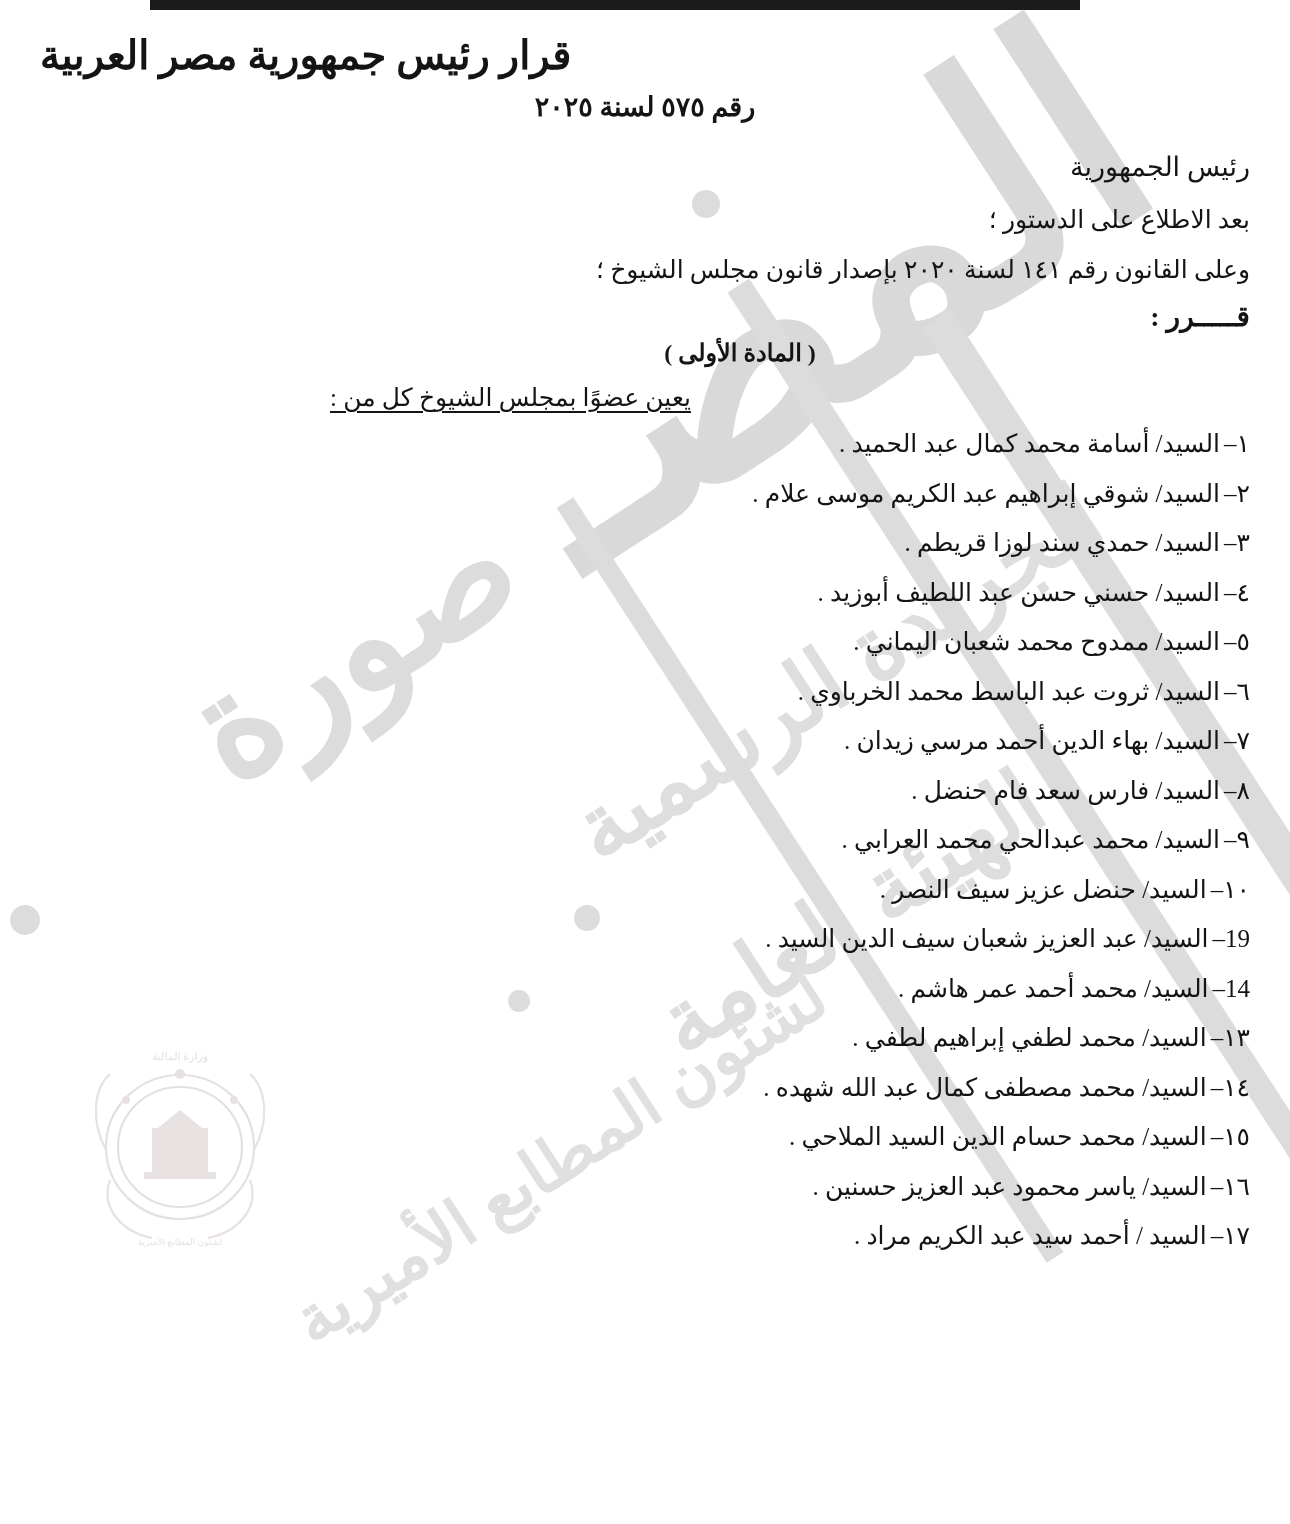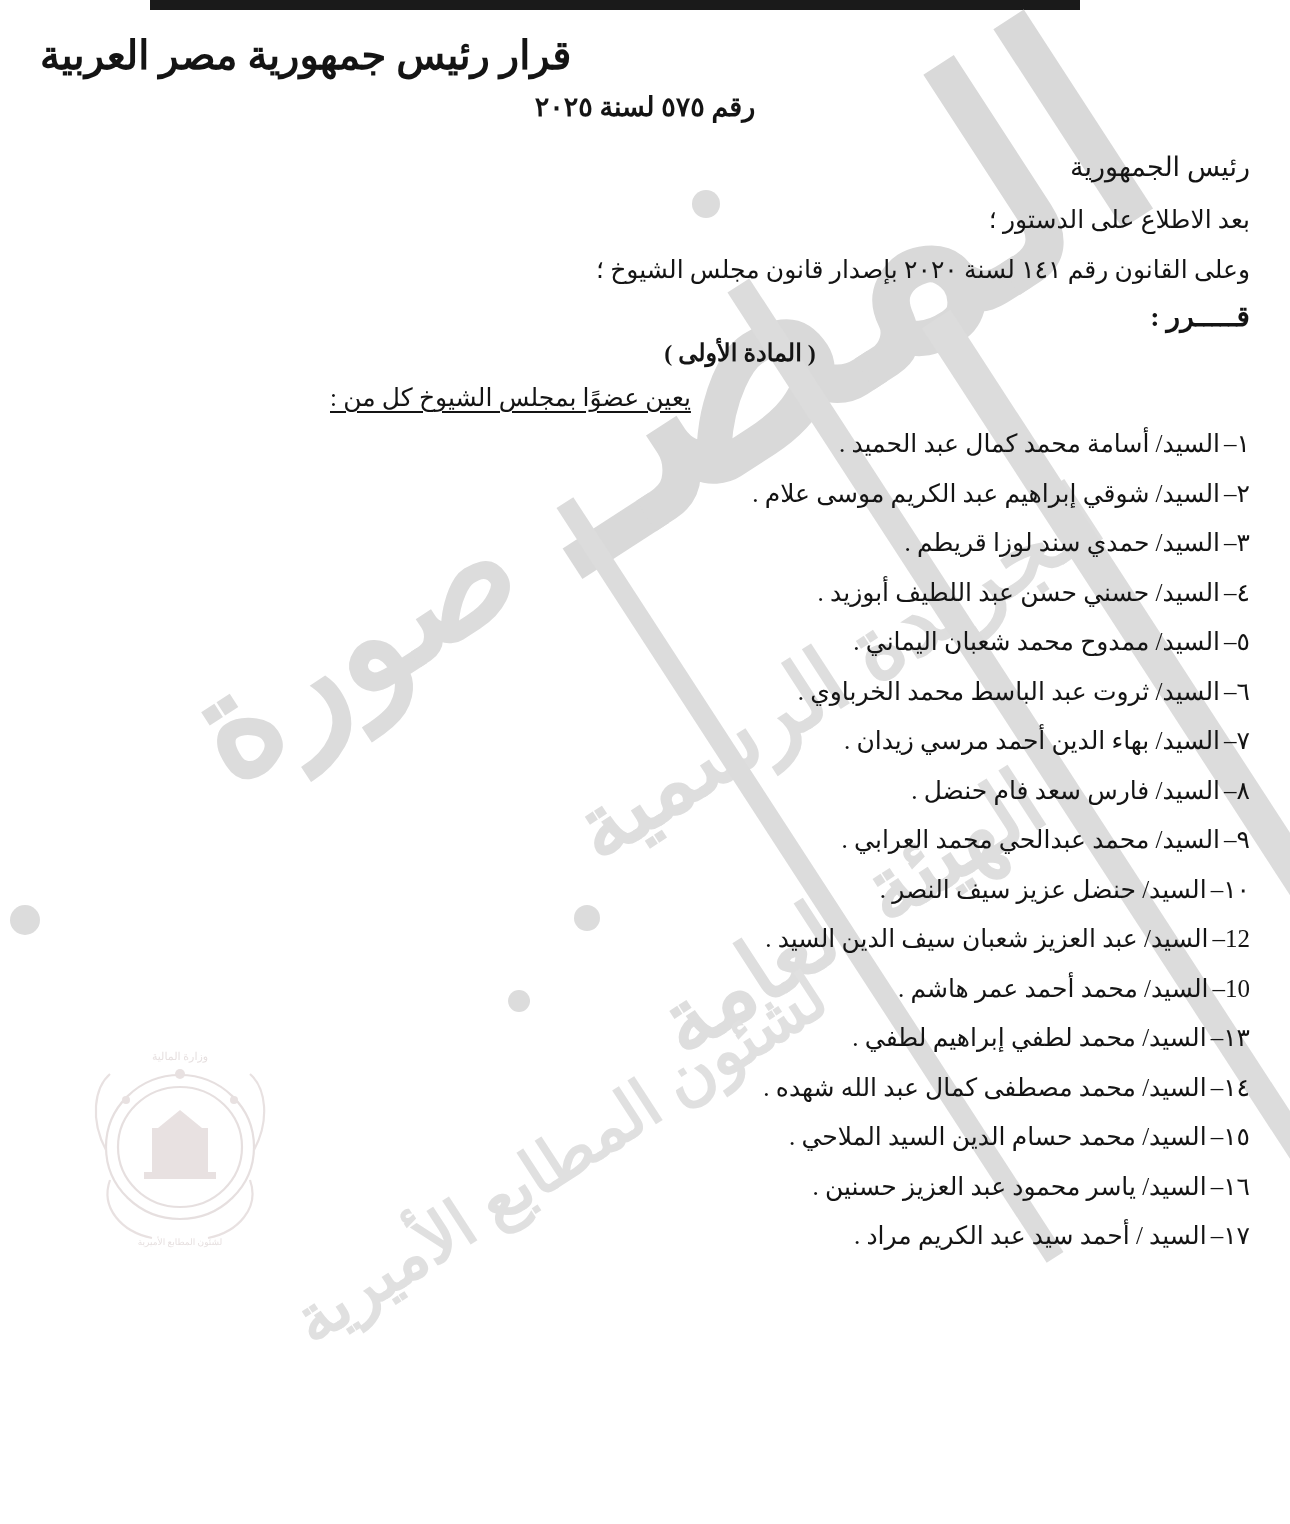--- a/index.html
+++ b/index.html
@@ -251,21 +251,21 @@
     <li><span class="num">١–</span><span>السيد/ أسامة محمد كمال عبد الحميد .</span></li>
     <li><span class="num">٢–</span><span>السيد/ شوقي إبراهيم عبد الكريم موسى علام .</span></li>
     <li><span class="num">٣–</span><span>السيد/ حمدي سند لوزا قريطم .</span></li>
     <li><span class="num">٤–</span><span>السيد/ حسني حسن عبد اللطيف أبوزيد .</span></li>
     <li><span class="num">٥–</span><span>السيد/ ممدوح محمد شعبان اليماني .</span></li>
     <li><span class="num">٦–</span><span>السيد/ ثروت عبد الباسط محمد الخرباوي .</span></li>
     <li><span class="num">٧–</span><span>السيد/ بهاء الدين أحمد مرسي زيدان .</span></li>
     <li><span class="num">٨–</span><span>السيد/ فارس سعد فام حنضل .</span></li>
     <li><span class="num">٩–</span><span>السيد/ محمد عبدالحي محمد العرابي .</span></li>
     <li><span class="num">١٠–</span><span>السيد/ حنضل عزيز سيف النصر .</span></li>
-    <li><span class="num">12–</span><span>السيد/ عبد العزيز شعبان سيف الدين السيد .</span></li>
-    <li><span class="num">10–</span><span>السيد/ محمد أحمد عمر هاشم .</span></li>
+    <li><span class="num">19–</span><span>السيد/ عبد العزيز شعبان سيف الدين السيد .</span></li>
+    <li><span class="num">14–</span><span>السيد/ محمد أحمد عمر هاشم .</span></li>
     <li><span class="num">١٣–</span><span>السيد/ محمد لطفي إبراهيم لطفي .</span></li>
     <li><span class="num">١٤–</span><span>السيد/ محمد مصطفى كمال عبد الله شهده .</span></li>
     <li><span class="num">١٥–</span><span>السيد/ محمد حسام الدين السيد الملاحي .</span></li>
     <li><span class="num">١٦–</span><span>السيد/ ياسر محمود عبد العزيز حسنين .</span></li>
     <li><span class="num">١٧–</span><span>السيد / أحمد سيد عبد الكريم مراد .</span></li>
   </ol>
 </div>
 
 </body></html>

